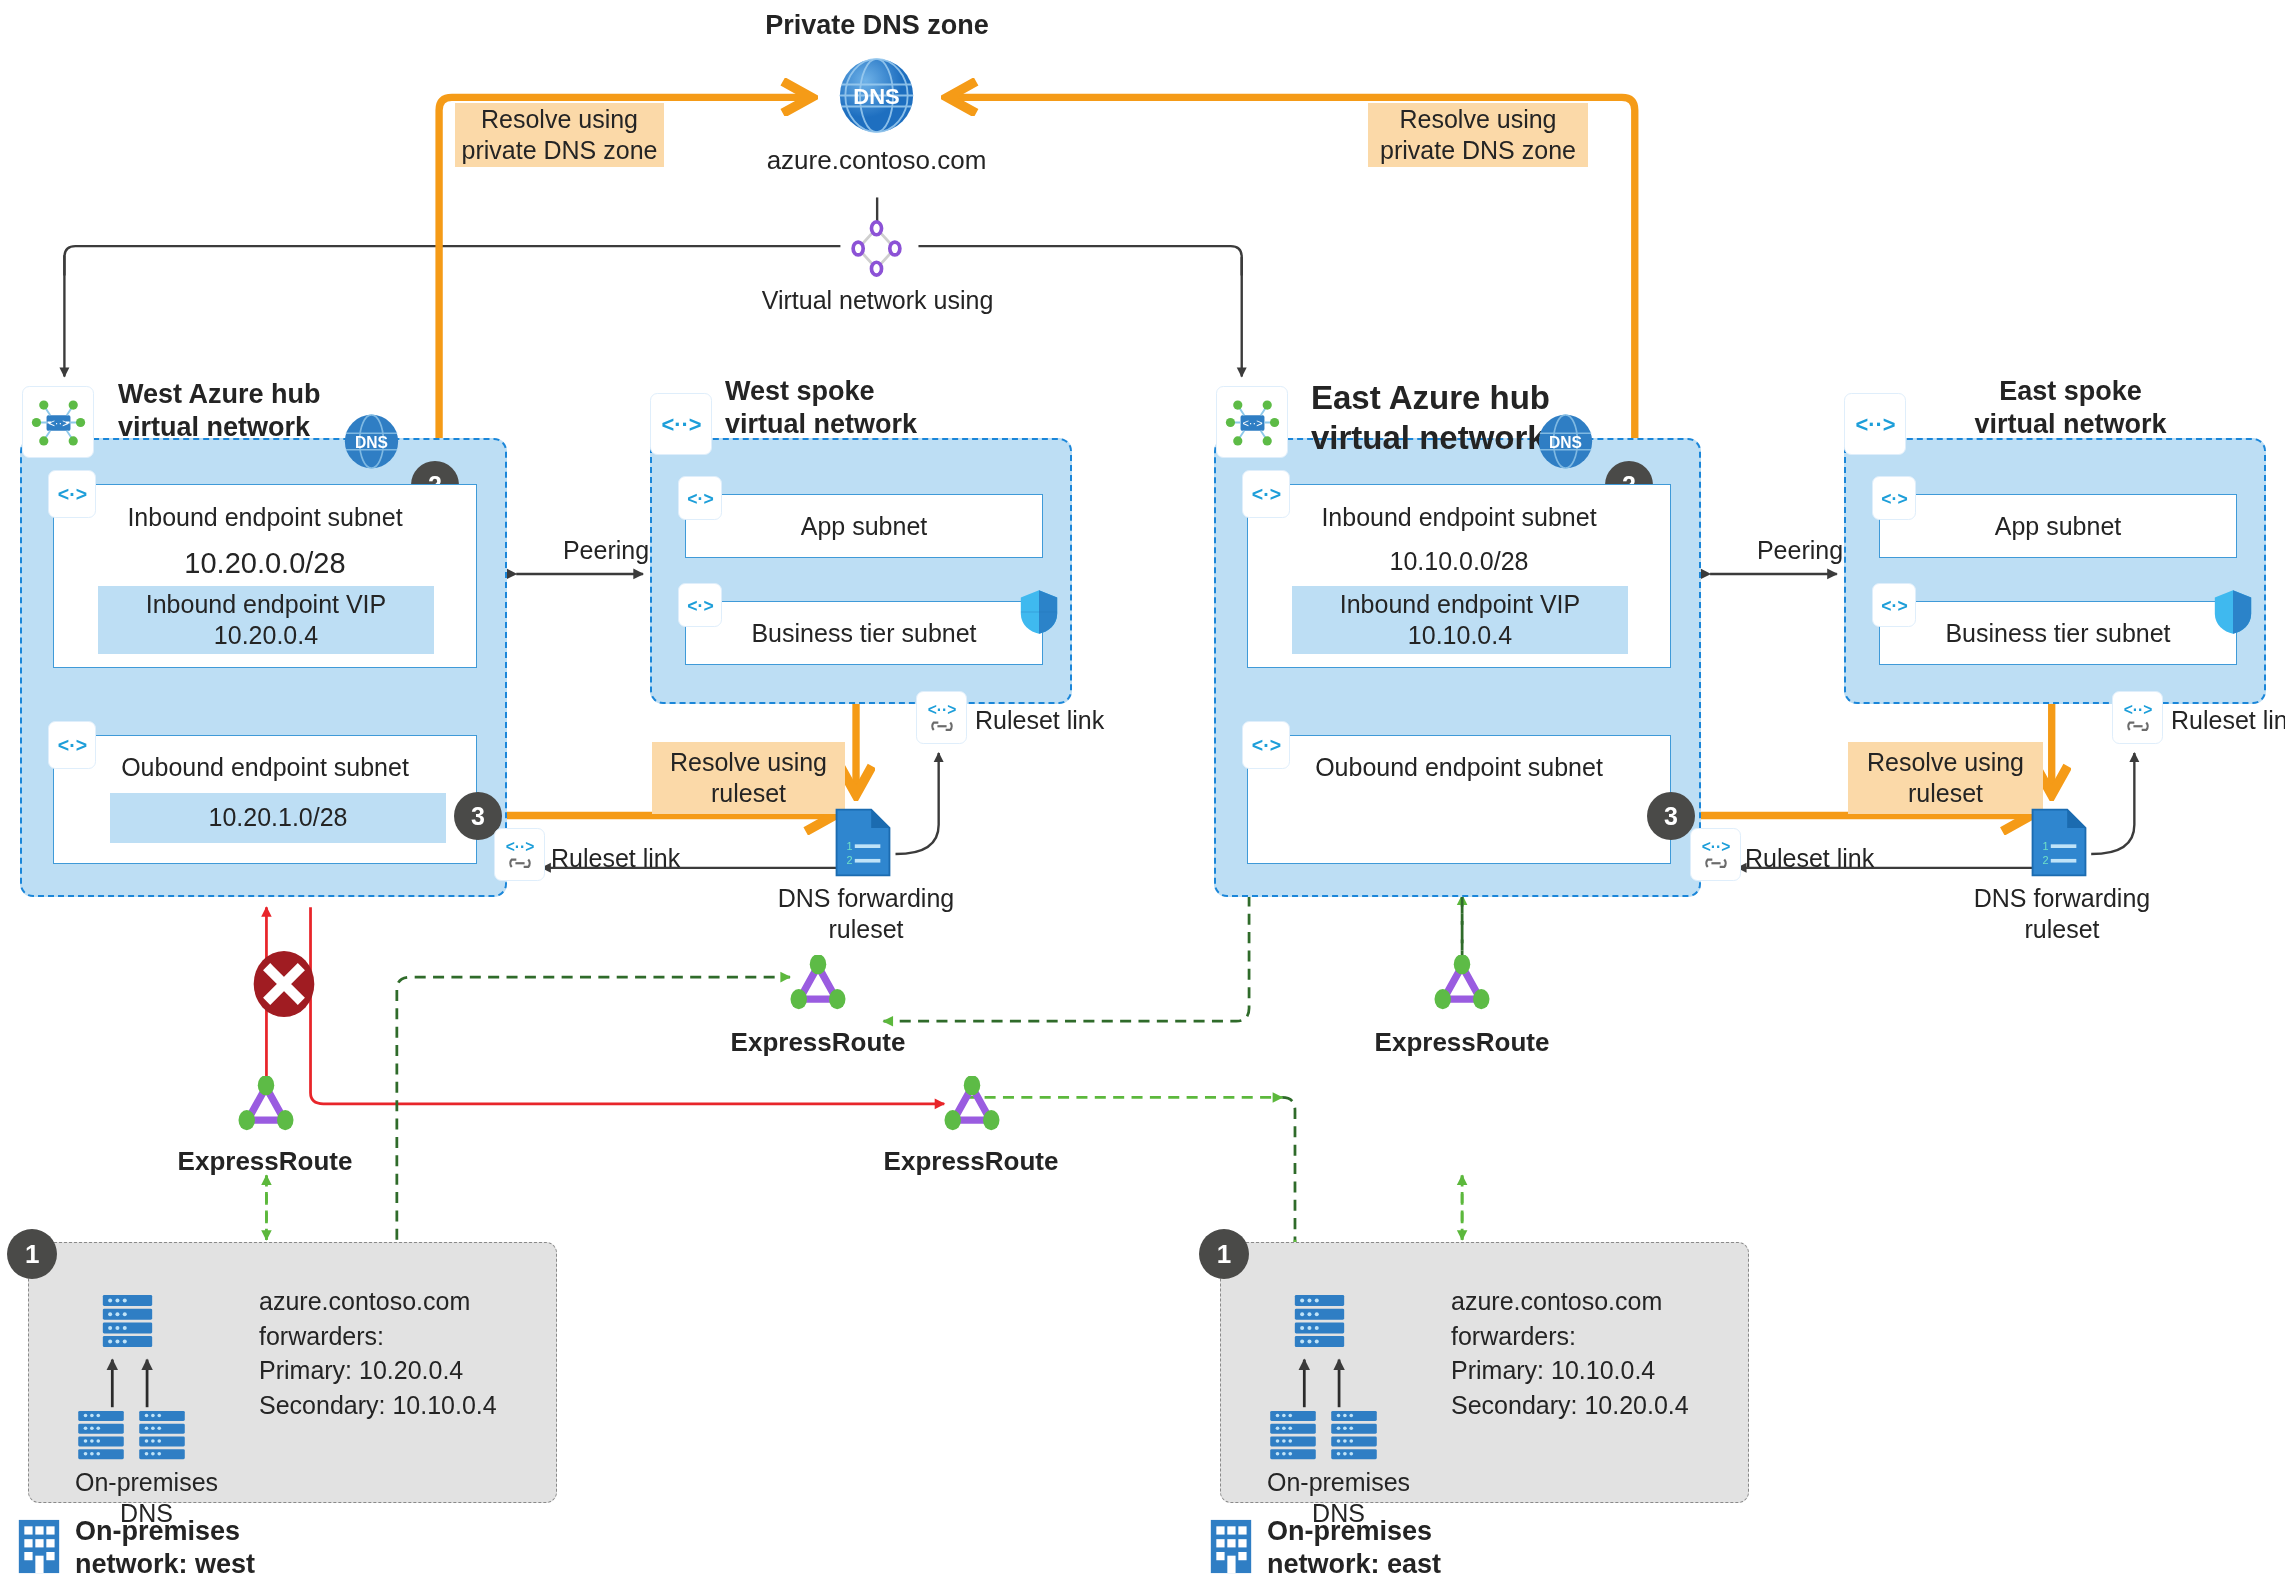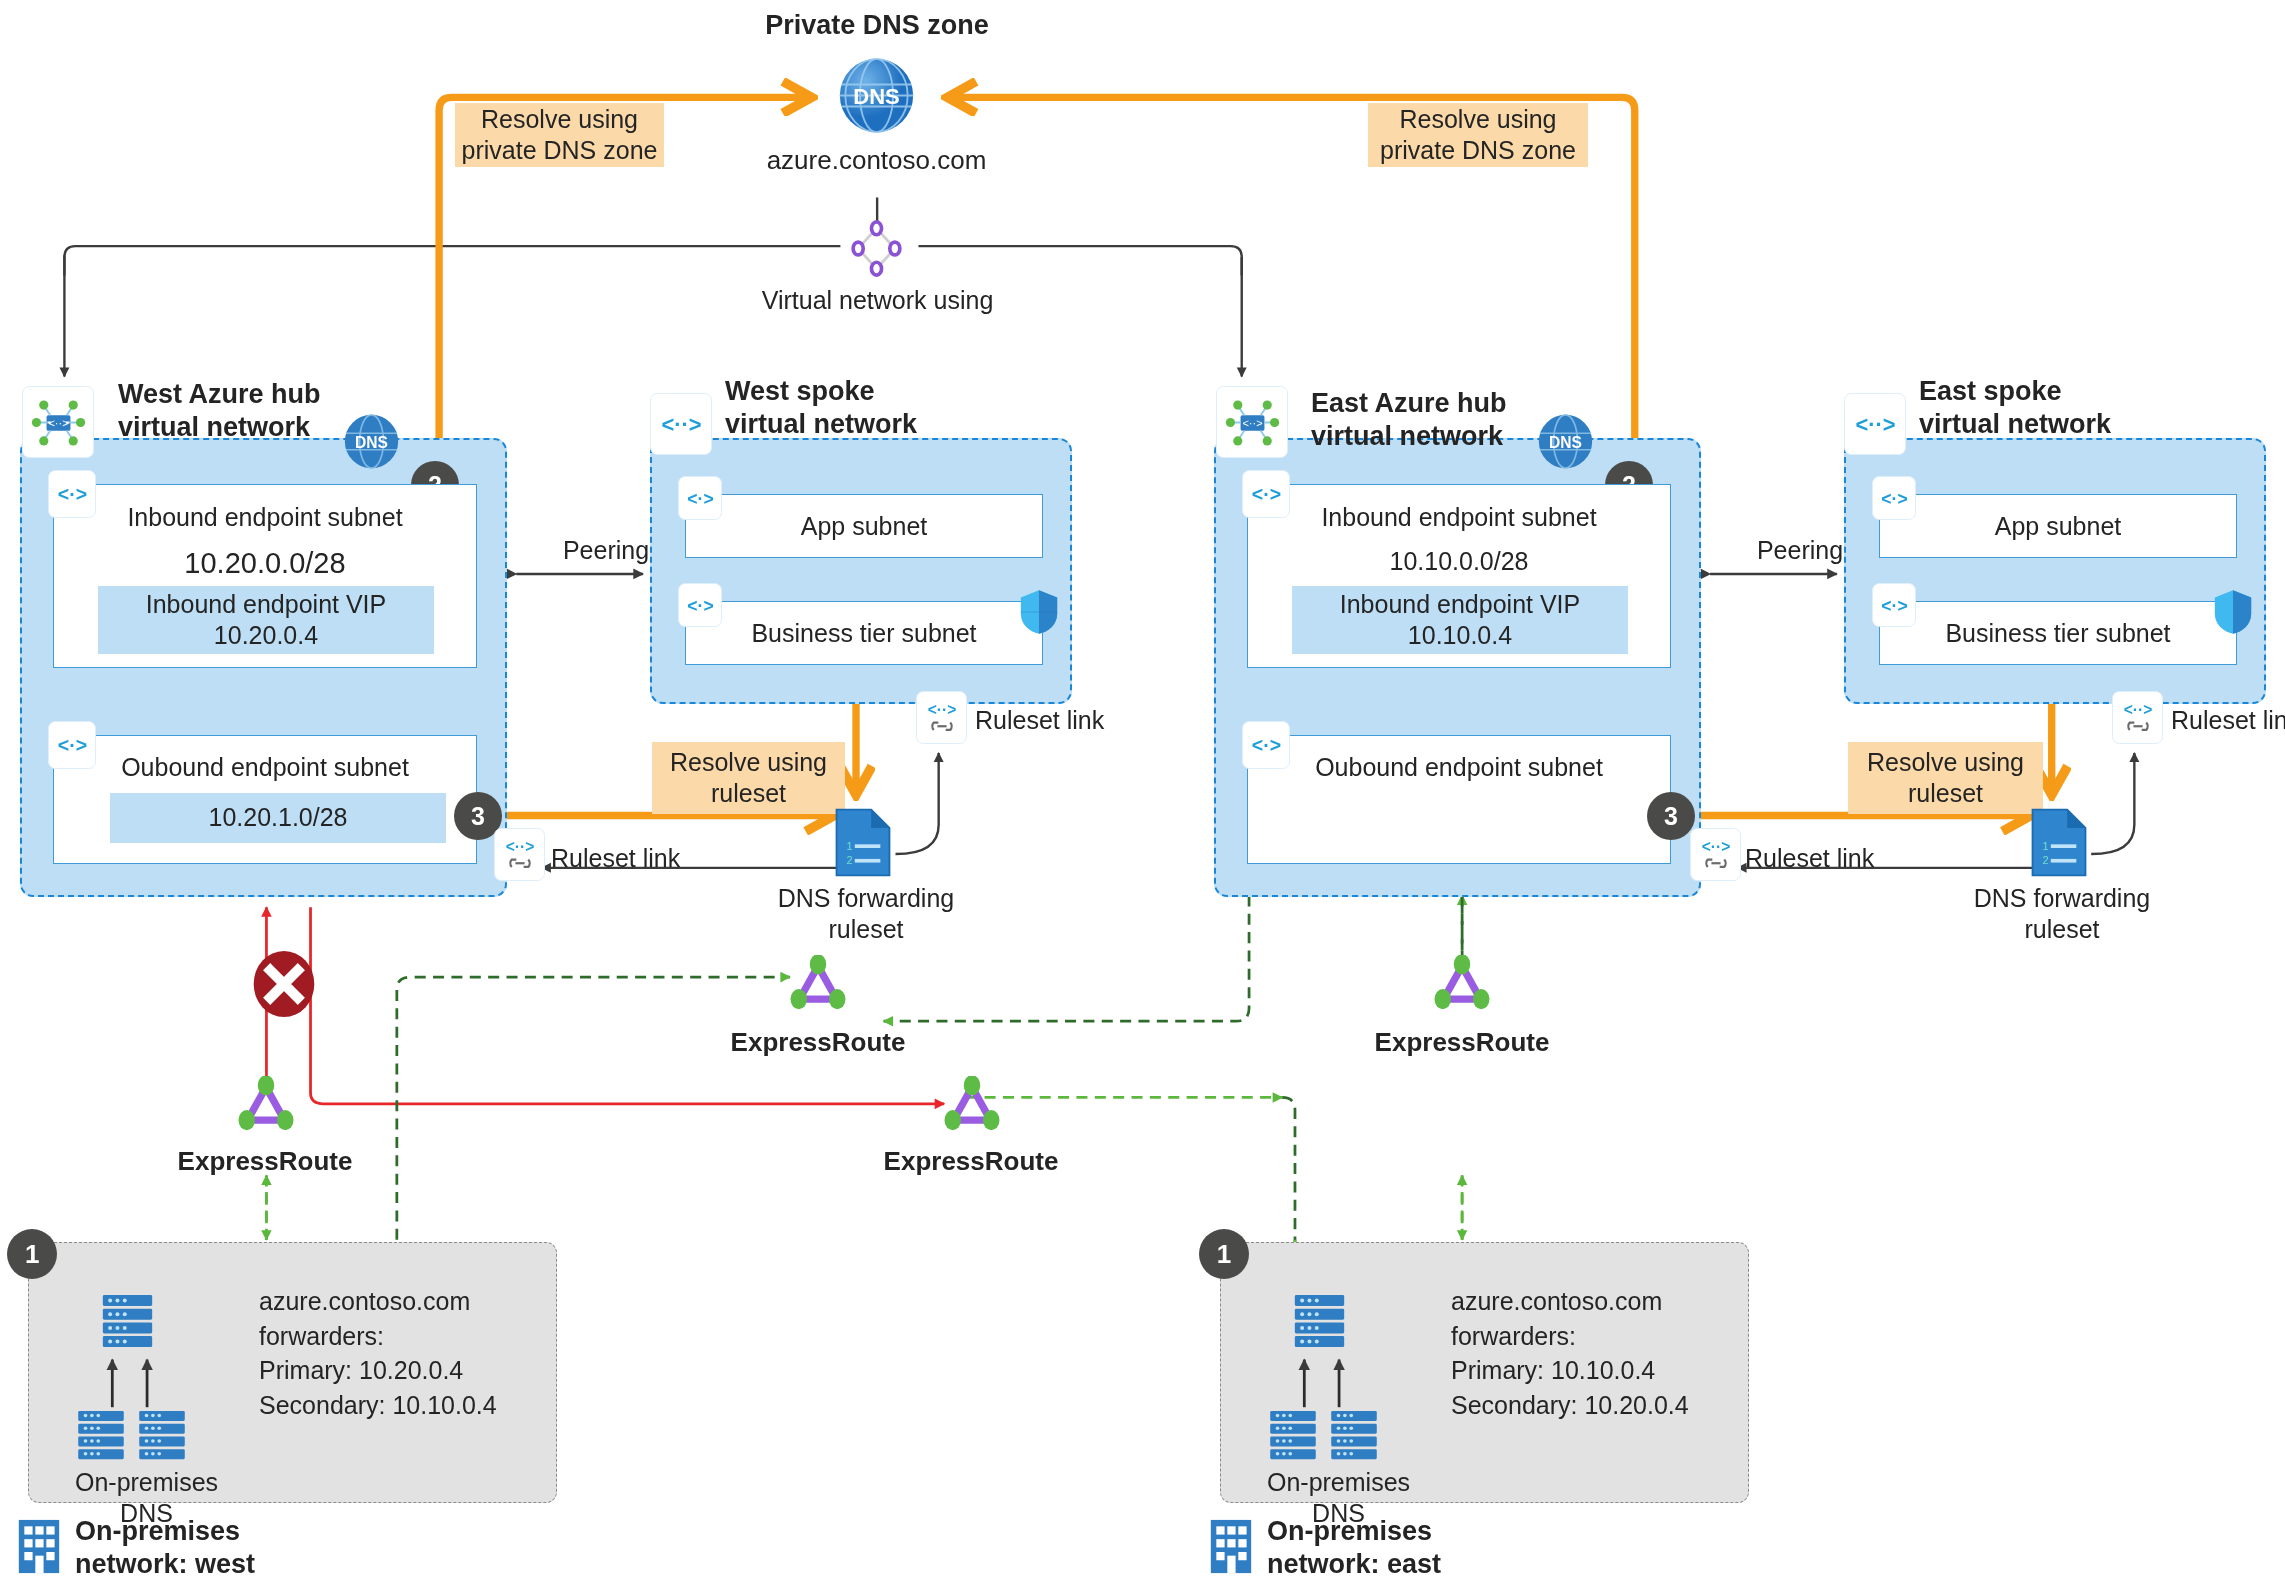--- a/index.html
+++ b/index.html
@@ -350,21 +350,21 @@
       <g fill="#5dbb46">
           <circle cx="15" cy="12" r="5"></circle>
           <circle cx="47" cy="12" r="5"></circle>
           <circle cx="15" cy="51" r="5"></circle>
           <circle cx="47" cy="51" r="5"></circle>
           <circle cx="7" cy="31" r="5"></circle>
           <circle cx="55" cy="31" r="5"></circle>
         </g>
     </svg>
   </div>
-  <div class="lbl bold txt22" style="left:1311px;top:378px;width:312px;font-size:27px;white-space:pre-line;margin-top:9px;">East Azure hub
+  <div class="lbl bold txt22" style="left:1311px;top:378px;width:312px;font-size:33px;white-space:pre-line;">East Azure hub
 virtual network</div>
 
   <div class="ico" style="left:1537px;top:413px;width:57px;height:57px;">
     <svg width="57" height="57" viewBox="0 0 62 62">
       <circle cx="31" cy="31" r="29" fill="#2f7ec4"></circle>
       <g fill="none" stroke="#8ec4e8" stroke-width="1.8" opacity=".85">
         <ellipse cx="31" cy="31" rx="13" ry="29"></ellipse>
           <path d="M3,22 H59 M3,40 H59"></path>
       </g>
       <text x="31" y="38" font-family="Liberation Sans, sans-serif" font-size="17" fill="#fff" text-anchor="middle" font-weight="600">DNS</text>
@@ -397,21 +397,21 @@
   </div>
 
   <div class="badge txt20" style="left:1647px;top:792px;width:48px;height:48px;font-size:25px;">3</div>
 
   <div class="vnet" style="left:1844px;top:438px;width:422px;height:266px;"></div>
   <div class="ico ico-card" style="left:1844px;top:393px;width:62px;height:62px;">
     <svg width="51" height="51" viewBox="0 0 56 56">
         <text x="28" y="36" font-family="Liberation Sans, sans-serif" font-size="24" fill="#1d9ed9" text-anchor="middle" font-weight="700">&lt;··&gt;</text>
       </svg>
   </div>
-  <div class="lbl bold txt22" style="left:1919px;top:375px;width:303px;font-size:27px;white-space:pre-line;">East spoke
+  <div class="lbl bold txt22" style="left:1919px;top:375px;width:303px;font-size:27px;white-space:pre-line;text-align:center;">East spoke
 virtual network</div>
 
   <div class="subnet" style="left:1879px;top:494px;width:358px;height:64px;display:flex;align-items:center;justify-content:center;">
     <span class="txt20" style="font-size:25px;">App subnet</span>
   </div>
   <div class="ico ico-card" style="left:1872px;top:476px;width:44px;height:44px;">
     <svg width="37" height="37" viewBox="0 0 40 40">
         <text x="20" y="27" font-family="Liberation Sans, sans-serif" font-size="19" fill="#1d9ed9" text-anchor="middle" font-weight="700">&lt;·&gt;</text>
       </svg>
   </div>

